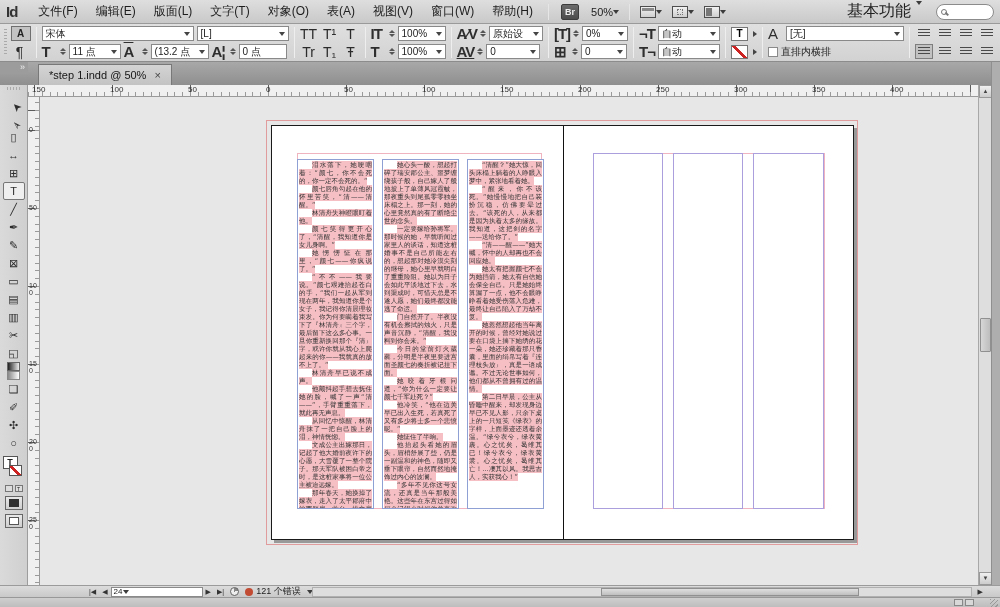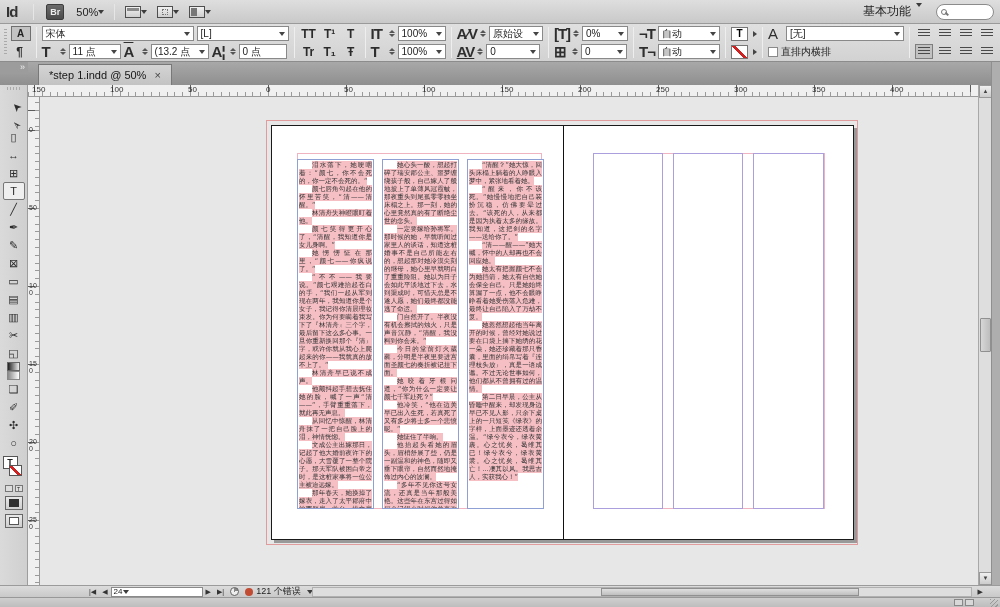--- a/index.html
+++ b/index.html
@@ -13,39 +13,39 @@
   .menu-item{font-size:12px;padding:3px 9px;color:#1d1d1d;white-space:nowrap}
   .mb-sep{width:1px;height:16px;background:#a6a6a6;border-right:1px solid #e6e6e6;margin:0 4px}
   #bridge-btn{background:linear-gradient(#6b6b6b,#4c4c4c);color:#eee;font-size:9px;font-weight:bold;border:1px solid #3c3c3c;border-radius:2px;padding:2px 3px;margin:0 6px}
   .dd{display:inline-flex;align-items:center;font-size:11px;padding:2px 4px}
   .tri{width:0;height:0;border-left:3px solid transparent;border-right:3px solid transparent;border-top:4px solid #3c3c3c}
   .wsicon{width:16px;height:12px;border:1px solid #4e4e4e;background:linear-gradient(#f2f2f2,#cfcfcf);position:relative}
   .wsicon:before{content:"";position:absolute;left:1px;top:1px;right:1px;height:3px;background:#8a8a8a}
   .wsicon.b:before{left:4px;top:2px;bottom:2px;right:4px;height:auto;background:transparent;border:1px dotted #777}
   .wsicon.c:before{width:6px;height:8px;background:#777}
   #spacer{flex:1}
-  #workspace{font-size:12px;display:inline-flex;align-items:flex-start;gap:5px;margin-right:12px}
+  #workspace{font-size:16px;display:inline-flex;align-items:flex-start;gap:5px;margin-right:12px}
   #searchbox{width:58px;height:16px;background:#fff;border:1px solid #8b8b8b;border-radius:8px;display:flex;align-items:center;padding:0 4px;gap:3px}
   .lens{width:6px;height:6px;border:1.5px solid #777;border-radius:50%;position:relative}
   .lens:after{content:"";position:absolute;width:4px;height:1.5px;background:#777;right:-3px;bottom:-1px;transform:rotate(45deg)}
 
   
   #controlpanel{left:0;top:24px;width:1000px;height:38px;background:linear-gradient(#e0e0e0,#d2d2d2);border-bottom:1px solid #8c8c8c;display:flex;align-items:stretch;padding:1px 2px}
   .grip{width:5px;background:repeating-linear-gradient(to bottom,#aaa 0 1px,transparent 1px 3px);margin:4px 2px}
   .cp-sep{width:1px;background:#b2b2b2;border-right:1px solid #eee;margin:2px 3px}
   .cpcol{display:flex;flex-direction:column;justify-content:center;gap:2px;padding:0 2px}
   .cprow{display:flex;align-items:center;gap:3px;height:16px}
   .cpicon{font-size:15px;font-weight:bold;color:#2e2e2e;min-width:15px;text-align:left;letter-spacing:-1px}
   .combo,.field{display:inline-flex;align-items:center;justify-content:space-between;background:#fff;border:1px solid #898989;height:15px;font-size:10px;padding:0 3px;gap:3px;white-space:nowrap;overflow:hidden}
   .combo .tri{border-top-color:#444}
   .spin{display:inline-flex;flex-direction:column;gap:1px}
   .spin i{display:block;width:0;height:0;border-left:3px solid transparent;border-right:3px solid transparent}
   .spin .up{border-bottom:3px solid #555}
   .spin .dn{border-top:3px solid #555}
-  .tbtn{font-size:12px;font-weight:bold;color:#2b2b2b;width:18px;height:15px;display:inline-flex;align-items:center;justify-content:center}
+  .tbtn{font-size:14px;font-weight:normal;color:#2b2b2b;width:18px;height:15px;display:inline-flex;align-items:center;justify-content:center}
   .boxbtn{width:20px;height:15px;border:1px solid #9a9a9a;background:linear-gradient(#f4f4f4,#d8d8d8);display:inline-flex;align-items:center;justify-content:center;font-weight:bold;font-size:10px}
   .boxbtn.sel{background:#c3c3c3;border-color:#6f6f6f}
   .swatchT{width:17px;height:14px;border:1px solid #777;background:#fff;display:inline-flex;align-items:center;justify-content:center;font-weight:bold;font-size:10px;color:#000}
   .swatchN{width:17px;height:14px;border:1px solid #777;background:linear-gradient(45deg,transparent 44%,#cc2222 44%,#cc2222 56%,transparent 56%),#fff}
   .sidearrow{width:0;height:0;border-top:3px solid transparent;border-bottom:3px solid transparent;border-left:4px solid #444;margin-left:2px}
   .chk{width:10px;height:10px;border:1px solid #8a8a8a;background:#fff}
   .albtn{width:18px;height:15px;border:1px solid transparent;display:inline-flex;align-items:center;justify-content:center}
   .albtn.selected{border-color:#7e7e7e;background:#c2c2c2}
   .alicon{width:12px;height:9px;background:repeating-linear-gradient(to bottom,#4a4a4a 0 1px,transparent 1px 3px)}
 
@@ -115,20 +115,31 @@
   #bottomstrip{left:0;top:597px;width:1000px;height:10px;background:linear-gradient(#cfcfcf,#bdbdbd);border-top:1px solid #989898}
   #bstrip-icons{position:absolute;right:26px;top:1px;display:flex;gap:2px}
   #bstrip-icons span{width:9px;height:7px;border:1px solid #888;background:#d8d8d8}
   #resizegrip{position:absolute;right:2px;top:1px;width:8px;height:8px;background:repeating-linear-gradient(135deg,#999 0 1px,transparent 1px 3px)}
 </style>
 </head>
 <body>
 
 <div class="abs" id="menubar">
   <span id="logo">Id</span>
+  <span style="display:flex">
+      <span class="menu-item">文件(F)</span>
+      <span class="menu-item">编辑(E)</span>
+      <span class="menu-item">版面(L)</span>
+      <span class="menu-item">文字(T)</span>
+      <span class="menu-item">对象(O)</span>
+      <span class="menu-item">表(A)</span>
+      <span class="menu-item">视图(V)</span>
+      <span class="menu-item">窗口(W)</span>
+      <span class="menu-item">帮助(H)</span>
+    </span>
   <span class="mb-sep"></span>
   <span id="bridge-btn">Br</span>
   <span class="dd">
       <span>50%</span>
       <span class="tri"></span>
     </span>
   <span class="mb-sep"></span>
   <span class="dd">
       <span class="wsicon"></span>
       <span class="tri"></span>

